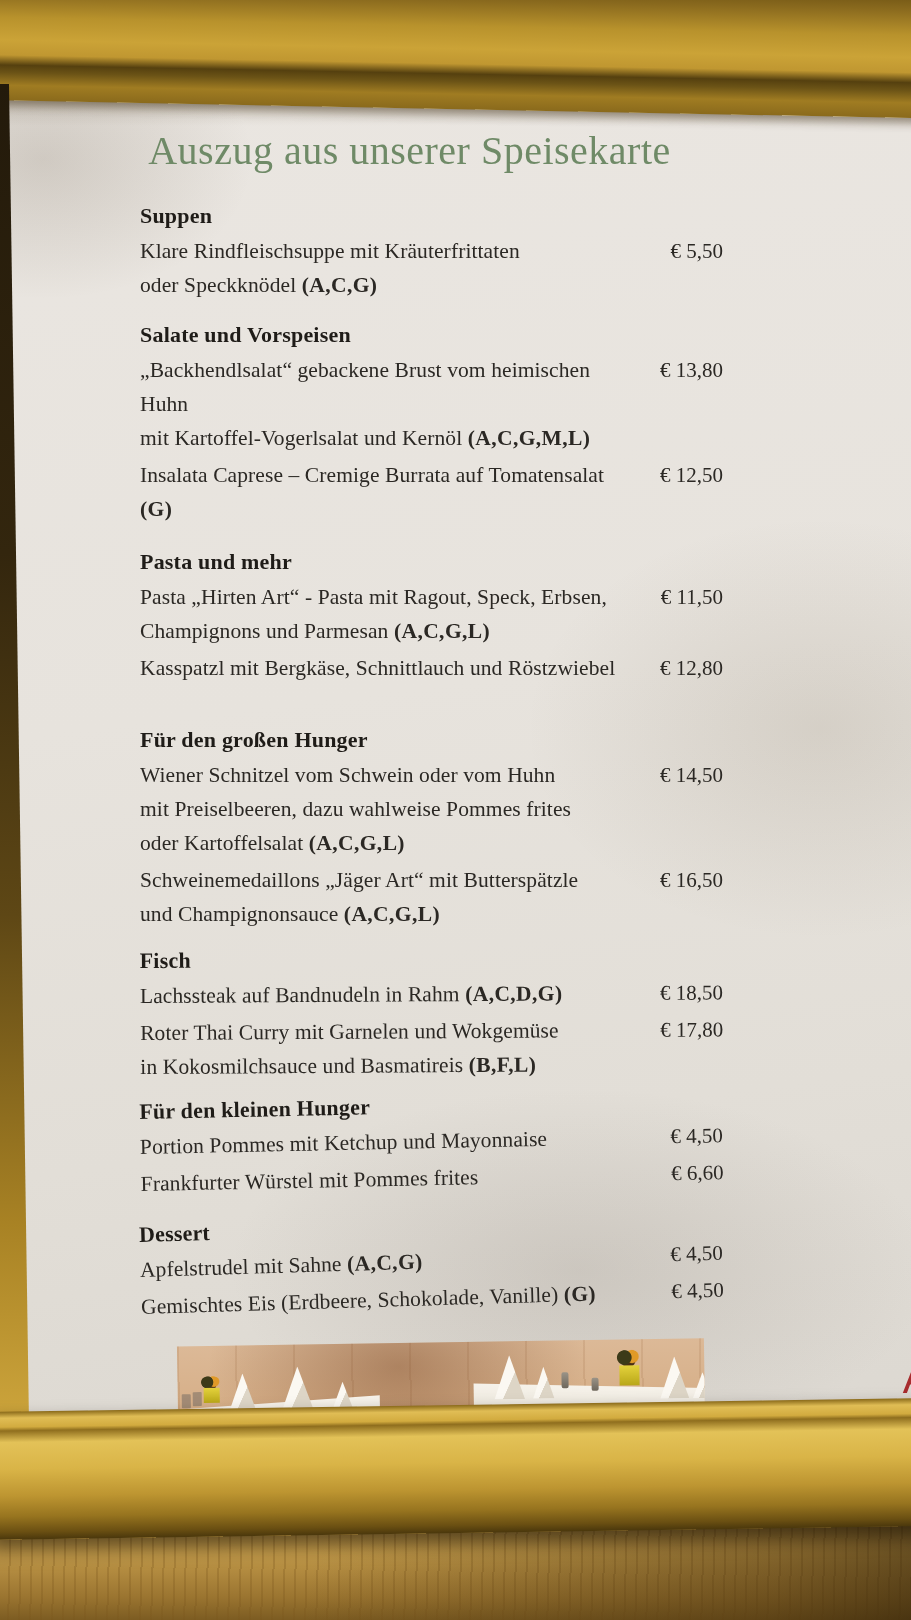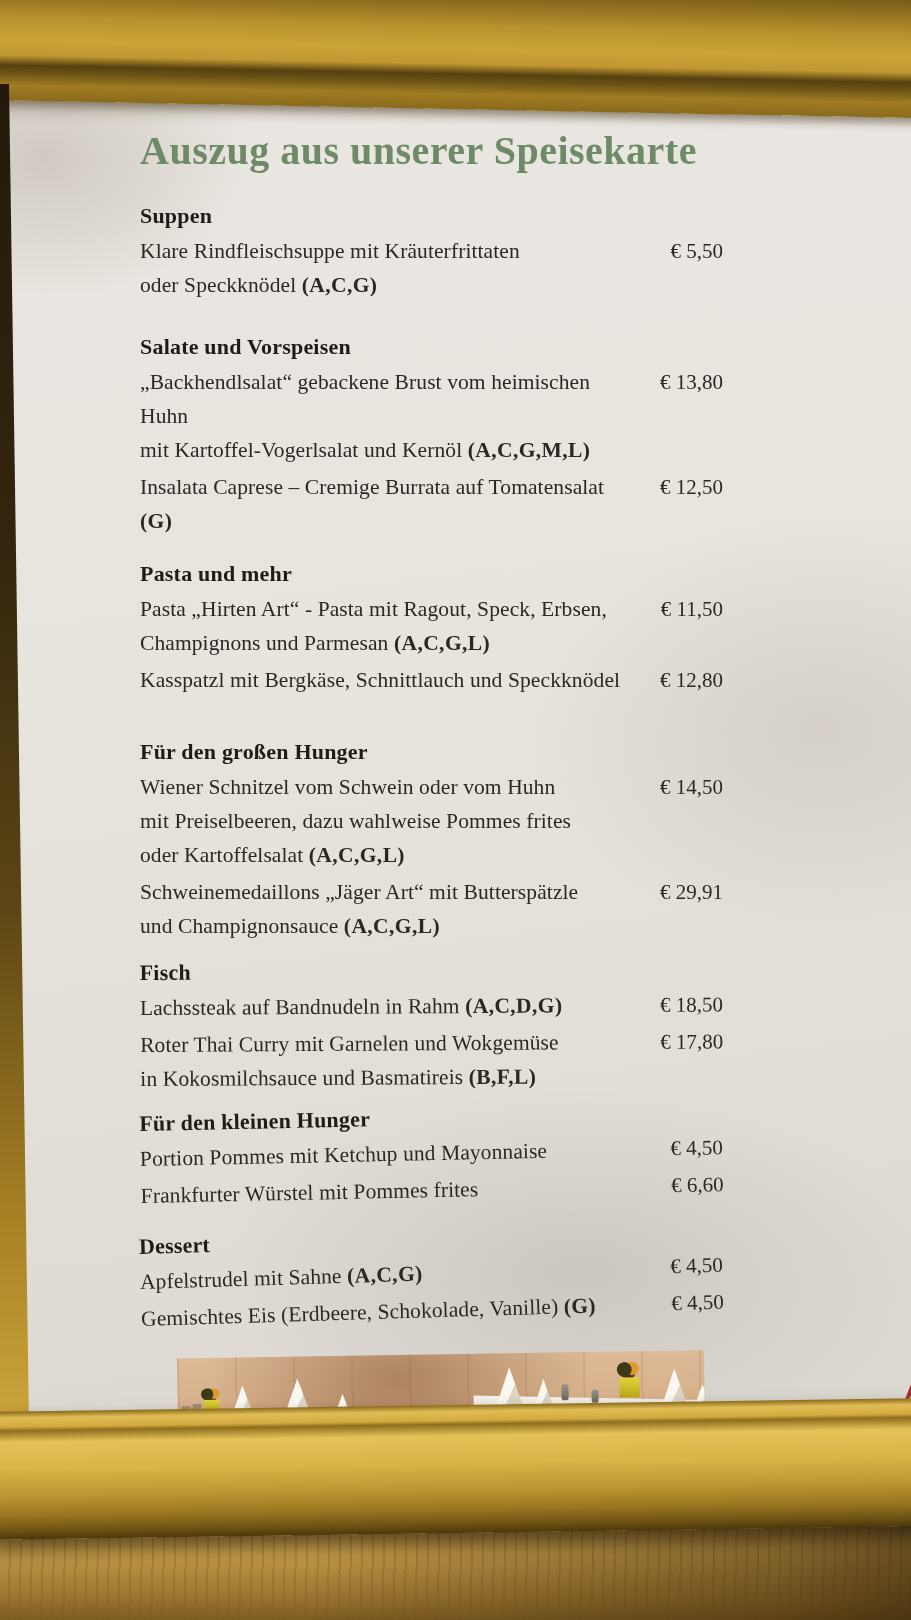--- a/index.html
+++ b/index.html
@@ -27,26 +27,26 @@
       linear-gradient(173deg,#eae6e1 0%, #e7e3dd 45%, #e2ded7 75%, #dcd8d1 100%);
   }
   .paper::before{ 
     content:"";position:absolute;left:0;top:0;right:0;height:60px;
     background:linear-gradient(rgba(70,52,18,.30), rgba(70,52,18,0) 80%);
     pointer-events:none;
   }
   
   .menu{position:absolute;left:134px;top:0;width:597px;color:#2b2824;}
   .menu-title{
-    font-size:40px;font-weight:700;color:#6f8a67;letter-spacing:.5px;
+    font-size:40px;font-weight:400;color:#6f8a67;letter-spacing:.5px;
     text-align:center;margin:46px 58px 21px 0;line-height:54px;white-space:nowrap;
   }
   .menu-section{margin-top:26px;}
   .sec-0{margin-top:0;}
-  .sec-1{margin-top:28px;}
+  .sec-1{margin-top:16px;}
   .sec-2{margin-top:19px;}
   .sec-3{margin-top:38px;}
   .sec-4{margin-top:13px;transform:rotate(-.35deg);transform-origin:left center;}
   .sec-5{margin-top:11px;transform:rotate(-1.15deg);transform-origin:left center;}
   .sec-6{margin-top:17px;transform:rotate(-1.7deg);transform-origin:left center;}
   .sec-title{
     font-size:22px;line-height:34px;margin:0 0 1px 0;font-weight:700;
     letter-spacing:.2px;color:#1f1c18;
   }
   .item{display:flex;align-items:flex-start;}
@@ -153,41 +153,41 @@
           <h2 class="sec-title">Pasta und mehr</h2>
           <div class="item">
             <div class="lines">
               <div class="line">Pasta „Hirten Art“ - Pasta mit Ragout, Speck, Erbsen,</div>
               <div class="line">Champignons und Parmesan <b class="allergen">(A,C,G,L)</b></div>
             </div>
             <div class="price">€ 11,50</div>
           </div>
           <div class="item">
             <div class="lines">
-              <div class="line">Kasspatzl mit Bergkäse, Schnittlauch und Speckknödel</div>
+              <div class="line">Kasspatzl mit Bergkäse, Schnittlauch und Röstzwiebel</div>
             </div>
             <div class="price">€ 12,80</div>
           </div>
         </section>
         <section class="menu-section sec-3">
           <h2 class="sec-title">Für den großen Hunger</h2>
           <div class="item">
             <div class="lines">
               <div class="line">Wiener Schnitzel vom Schwein oder vom Huhn</div>
               <div class="line">mit Preiselbeeren, dazu wahlweise Pommes frites</div>
               <div class="line">oder Kartoffelsalat <b class="allergen">(A,C,G,L)</b></div>
             </div>
             <div class="price">€ 14,50</div>
           </div>
           <div class="item">
             <div class="lines">
               <div class="line">Schweinemedaillons „Jäger Art“ mit Butterspätzle</div>
               <div class="line">und Champignonsauce <b class="allergen">(A,C,G,L)</b></div>
             </div>
-            <div class="price">€ 29,91</div>
+            <div class="price">€ 16,50</div>
           </div>
         </section>
         <section class="menu-section sec-4">
           <h2 class="sec-title">Fisch</h2>
           <div class="item">
             <div class="lines">
               <div class="line">Lachssteak auf Bandnudeln in Rahm <b class="allergen">(A,C,D,G)</b></div>
             </div>
             <div class="price">€ 18,50</div>
           </div>

